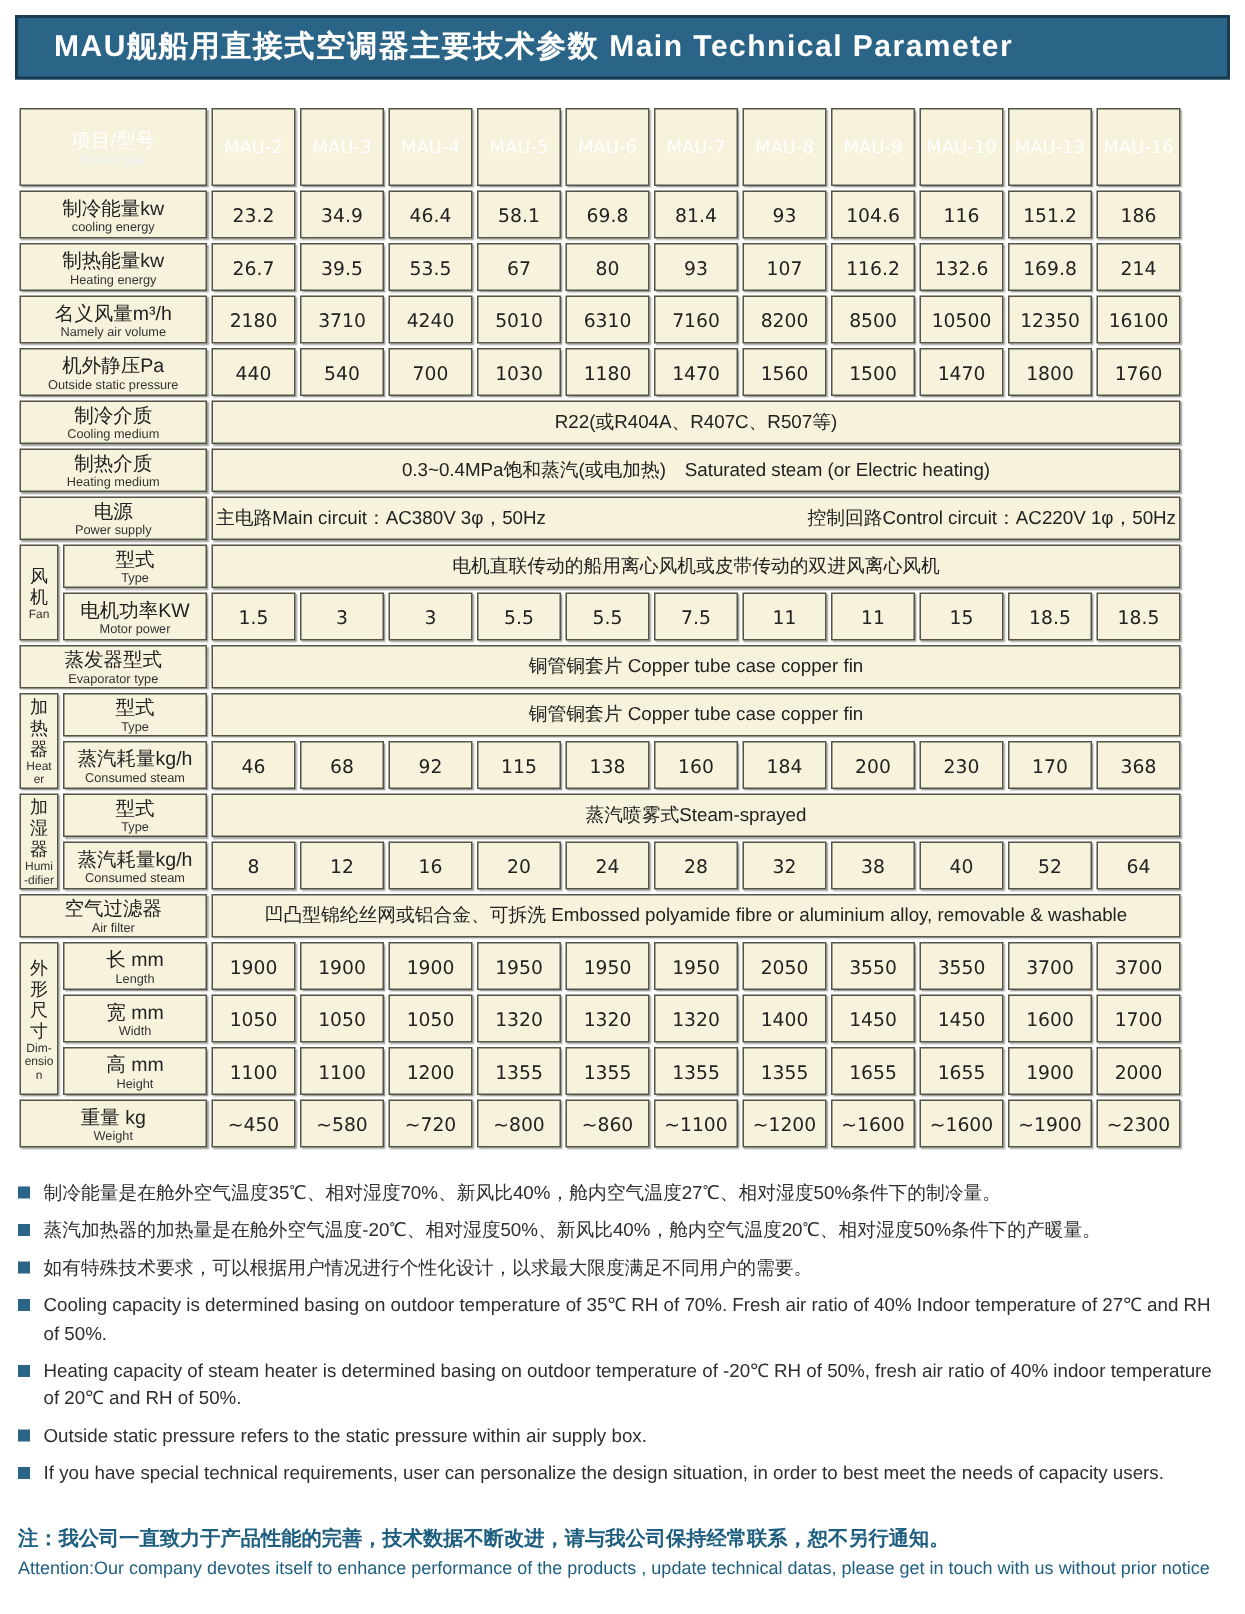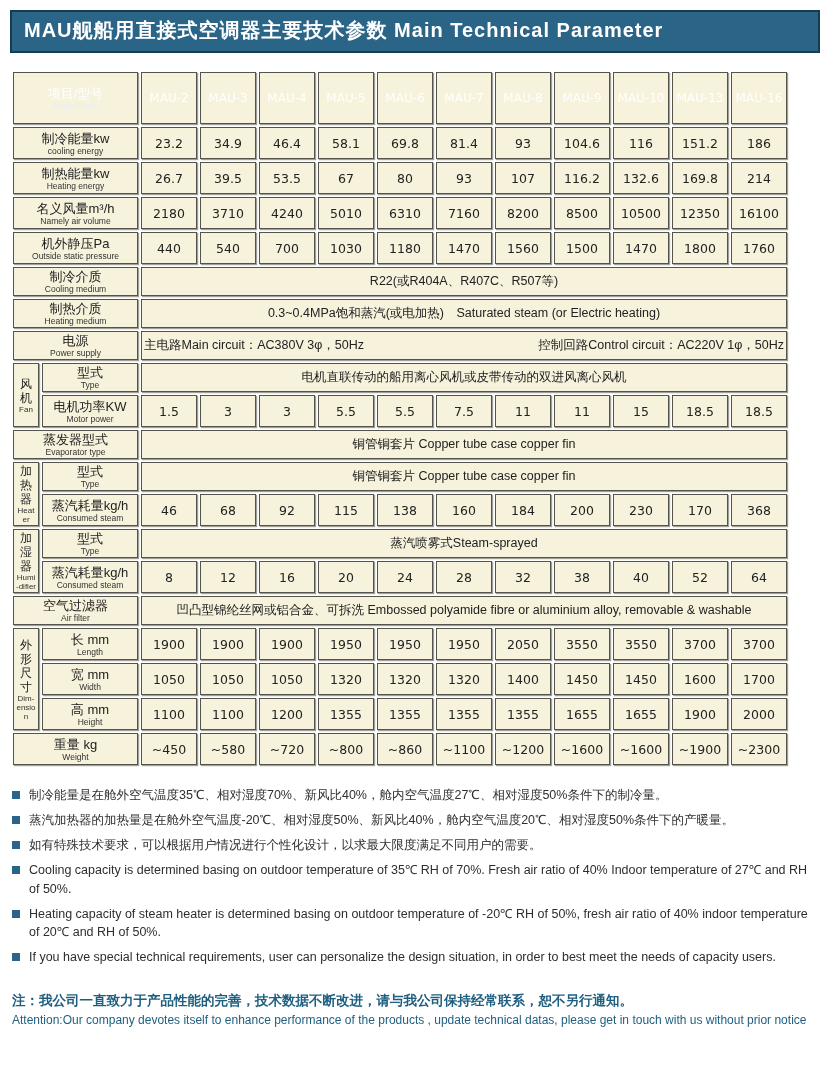--- a/index.html
+++ b/index.html
@@ -11,21 +11,21 @@
   .page { padding:10px 10px 16px 10px; }
 
   
   .title-bar {
     background:#2a6486;
     border:2px solid #163c52;
     color:#ffffff;
     font-size:20px;
     font-weight:bold;
     letter-spacing:1px;
-    padding:5px 12px 7px 12px;
+    padding:5px 12px 7px 24px;
     white-space:nowrap;
   }
 
   
   table.spec {
     border-collapse:separate;
     border-spacing:3px;
     table-layout:fixed;
     width:780px;
     margin-top:16px;
@@ -435,20 +435,24 @@
     <div class="note-line">
       <span class="bullet"></span>
       <span class="note-text">Cooling capacity is determined basing on outdoor temperature of 35℃ RH of 70%. Fresh air ratio of 40% Indoor temperature of 27℃ and RH of 50%.</span>
     </div>
     <div class="note-line">
       <span class="bullet"></span>
       <span class="note-text">Heating capacity of steam heater is determined basing on outdoor temperature of -20℃ RH of 50%, fresh air ratio of 40% indoor temperature of 20℃ and RH of 50%.</span>
     </div>
     <div class="note-line">
       <span class="bullet"></span>
+      <span class="note-text">Outside static pressure refers to the static pressure within air supply box.</span>
+    </div>
+    <div class="note-line">
+      <span class="bullet"></span>
       <span class="note-text">If you have special technical requirements, user can personalize the design situation, in order to best meet the needs of capacity users.</span>
     </div>
   </div>
 
   <div class="attention">
     <span class="attention-zh">注：我公司一直致力于产品性能的完善，技术数据不断改进，请与我公司保持经常联系，恕不另行通知。</span>
     <span class="attention-en">Attention:Our company devotes itself to enhance performance of the products , update technical datas, please get in touch with us without prior notice</span>
   </div>
 
 </div>

